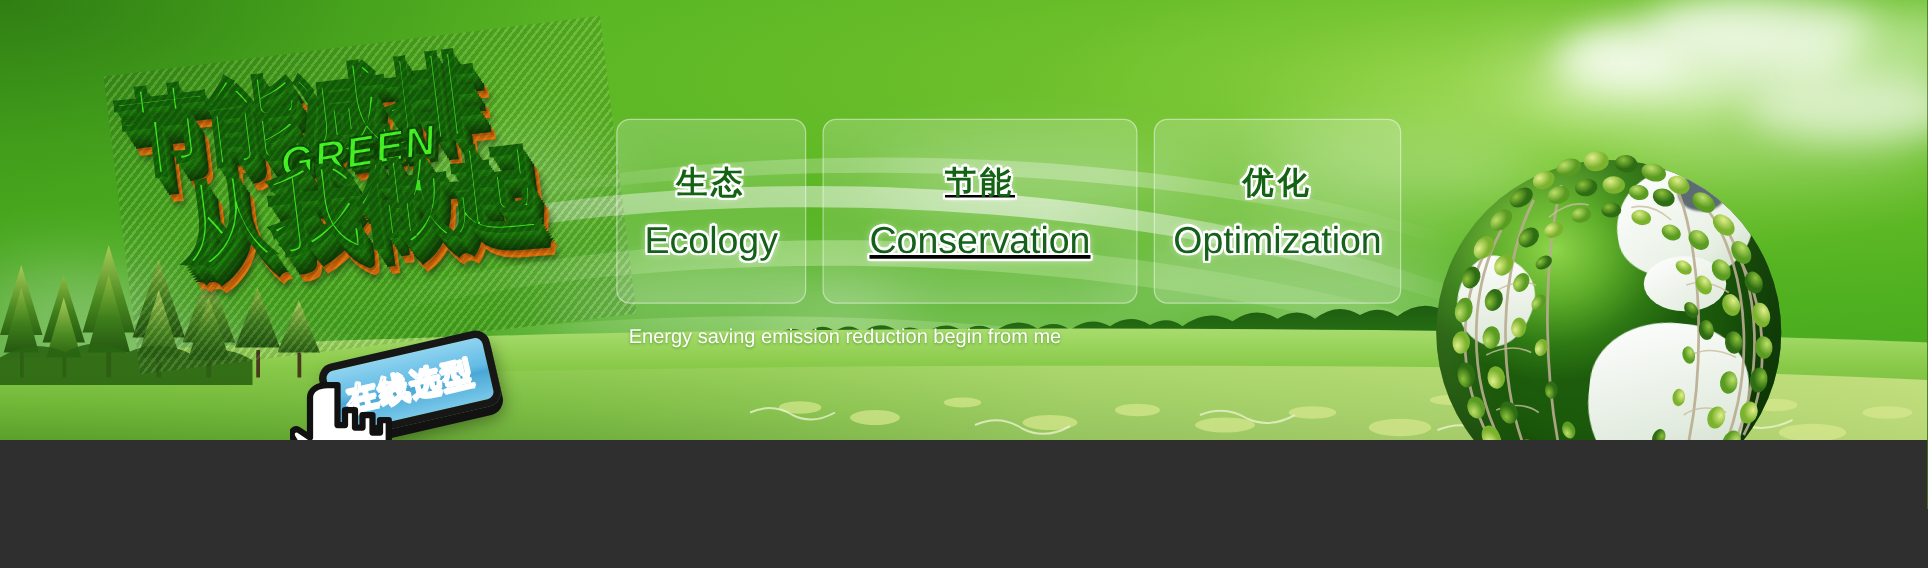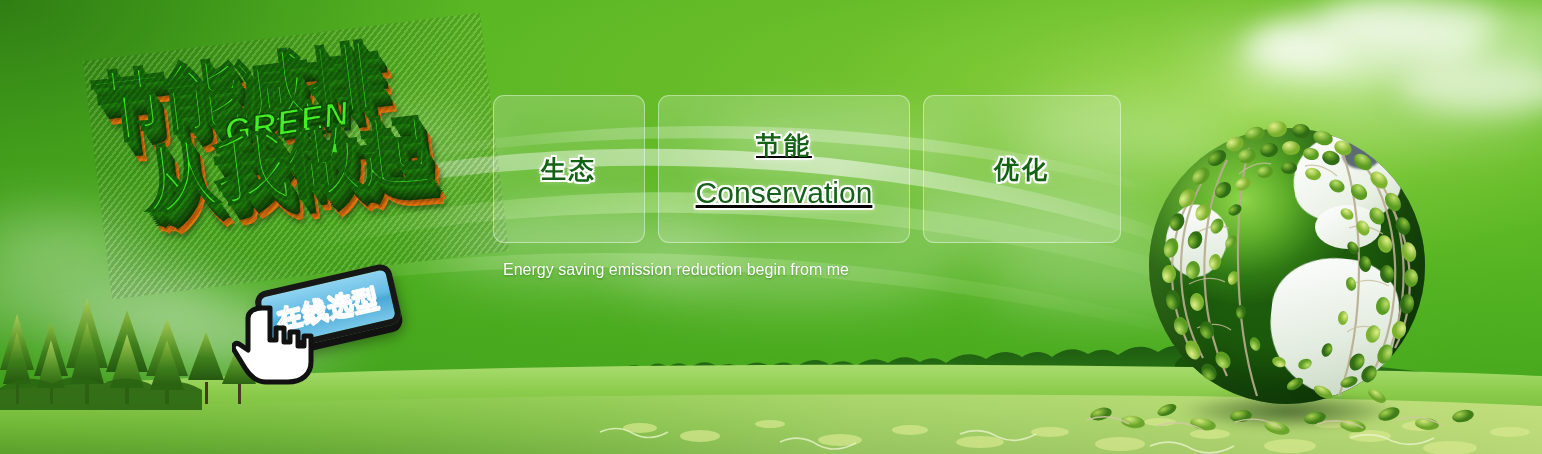--- a/index.html
+++ b/index.html
@@ -1,21 +1,21 @@
 <!DOCTYPE html>
 <html><head>
 <meta charset="utf-8">
 <style>
   * { margin:0; padding:0; box-sizing:border-box; }
   html,body { background:#2f2f2f; }
   body { font-family:"Liberation Sans", sans-serif; }
 
   .banner{
     position:relative;
-    width:1542px; height:454px;
+    width:1542px; height:352px;
     overflow:hidden;
     background:#4aaf1e;
   }
 
   
   .sky{
     position:absolute; inset:0;
     background:
       radial-gradient(120% 90% at 78% 18%, #7ec832 0%, #63bb27 32%, #4fb020 58%, #3f9f1c 100%),
       linear-gradient(125deg, #3c8f1d 0%, #45a21f 22%, #55b523 50%, #6cc32c 78%, #7ecb33 100%);
@@ -395,29 +395,31 @@
     <div class="hl-line hl-top">节能减排</div>
     <div class="hl-green">GREEN</div>
     <div class="hl-line hl-bot">从我做起</div>
     <div class="hl-tex"></div>
   </div>
 
   <div class="cards">
 
     <div class="card card-1">
       <div class="card-cn">生态</div>
+      <div class="card-en">Ecology</div>
     </div>
 
     <div class="card card-2">
       <div class="card-cn">节能</div>
       <div class="card-en">Conservation</div>
     </div>
 
     <div class="card card-3">
       <div class="card-cn">优化</div>
+      <div class="card-en">Optimization</div>
     </div>
 
   </div>
 
   <div class="tagline">Energy saving emission reduction begin from me</div>
 
   <div class="cta-wrap">
     <div class="cta">
       <span class="cta-label">在线选型</span>
     </div>

